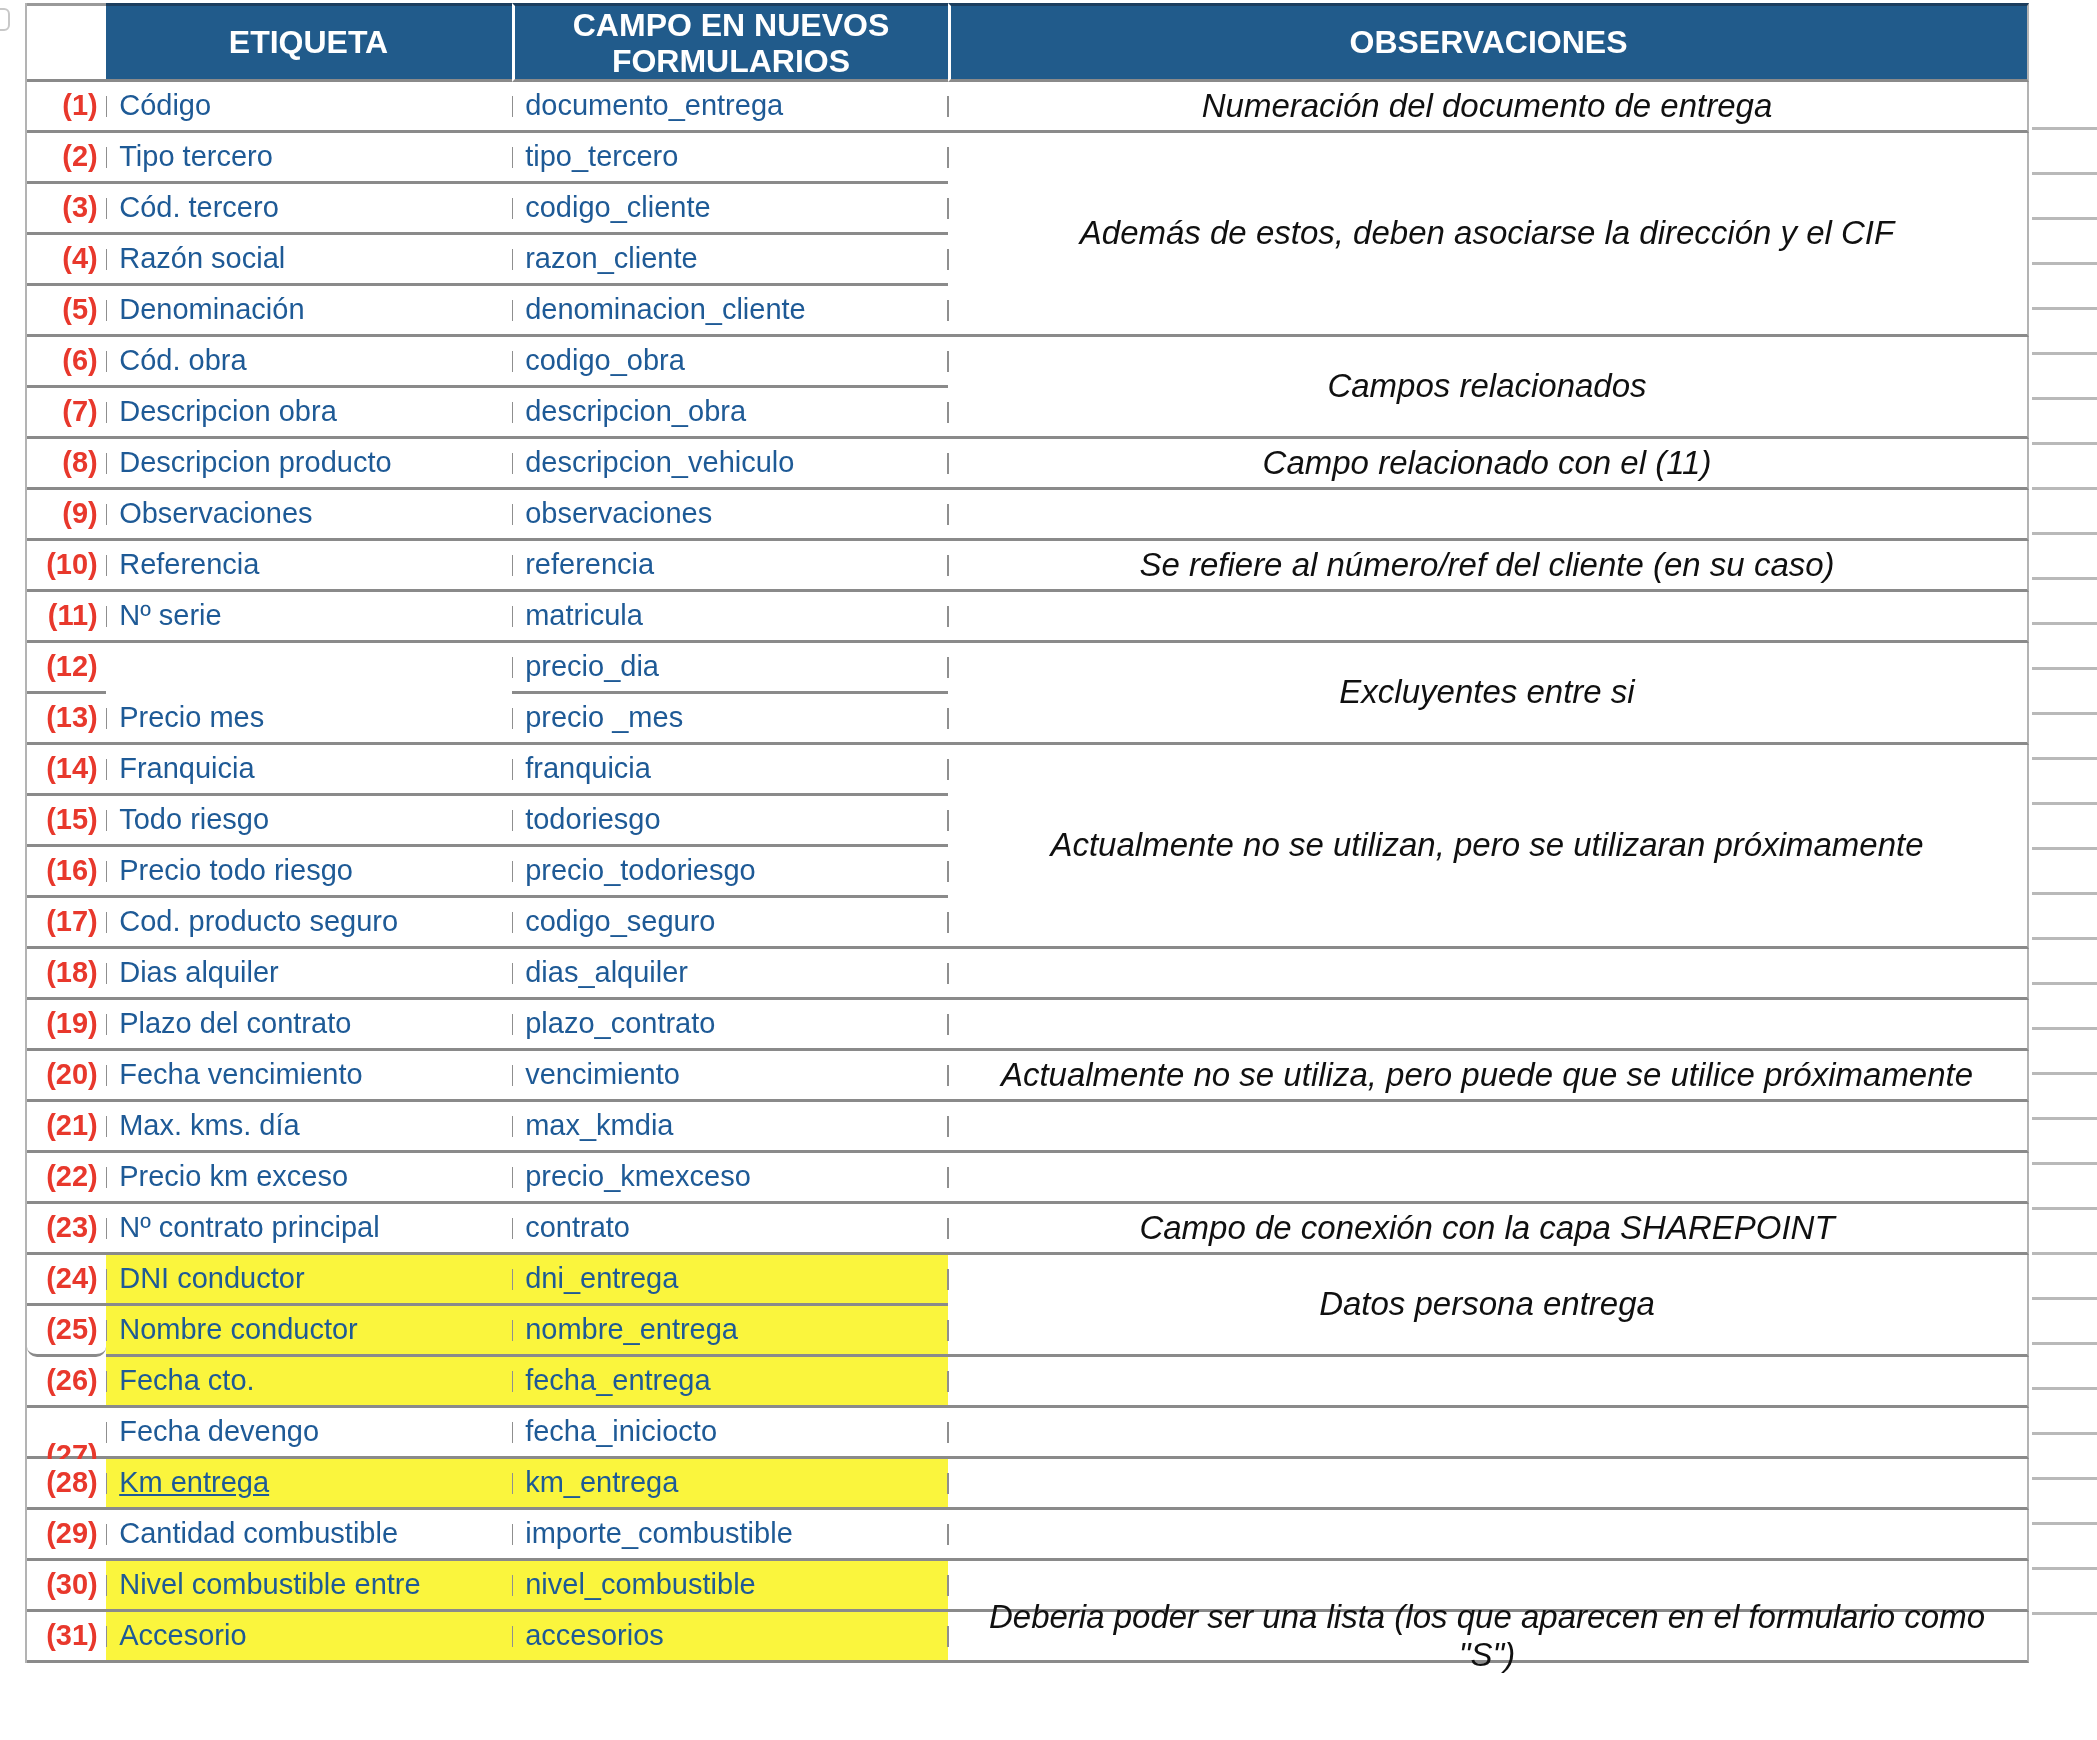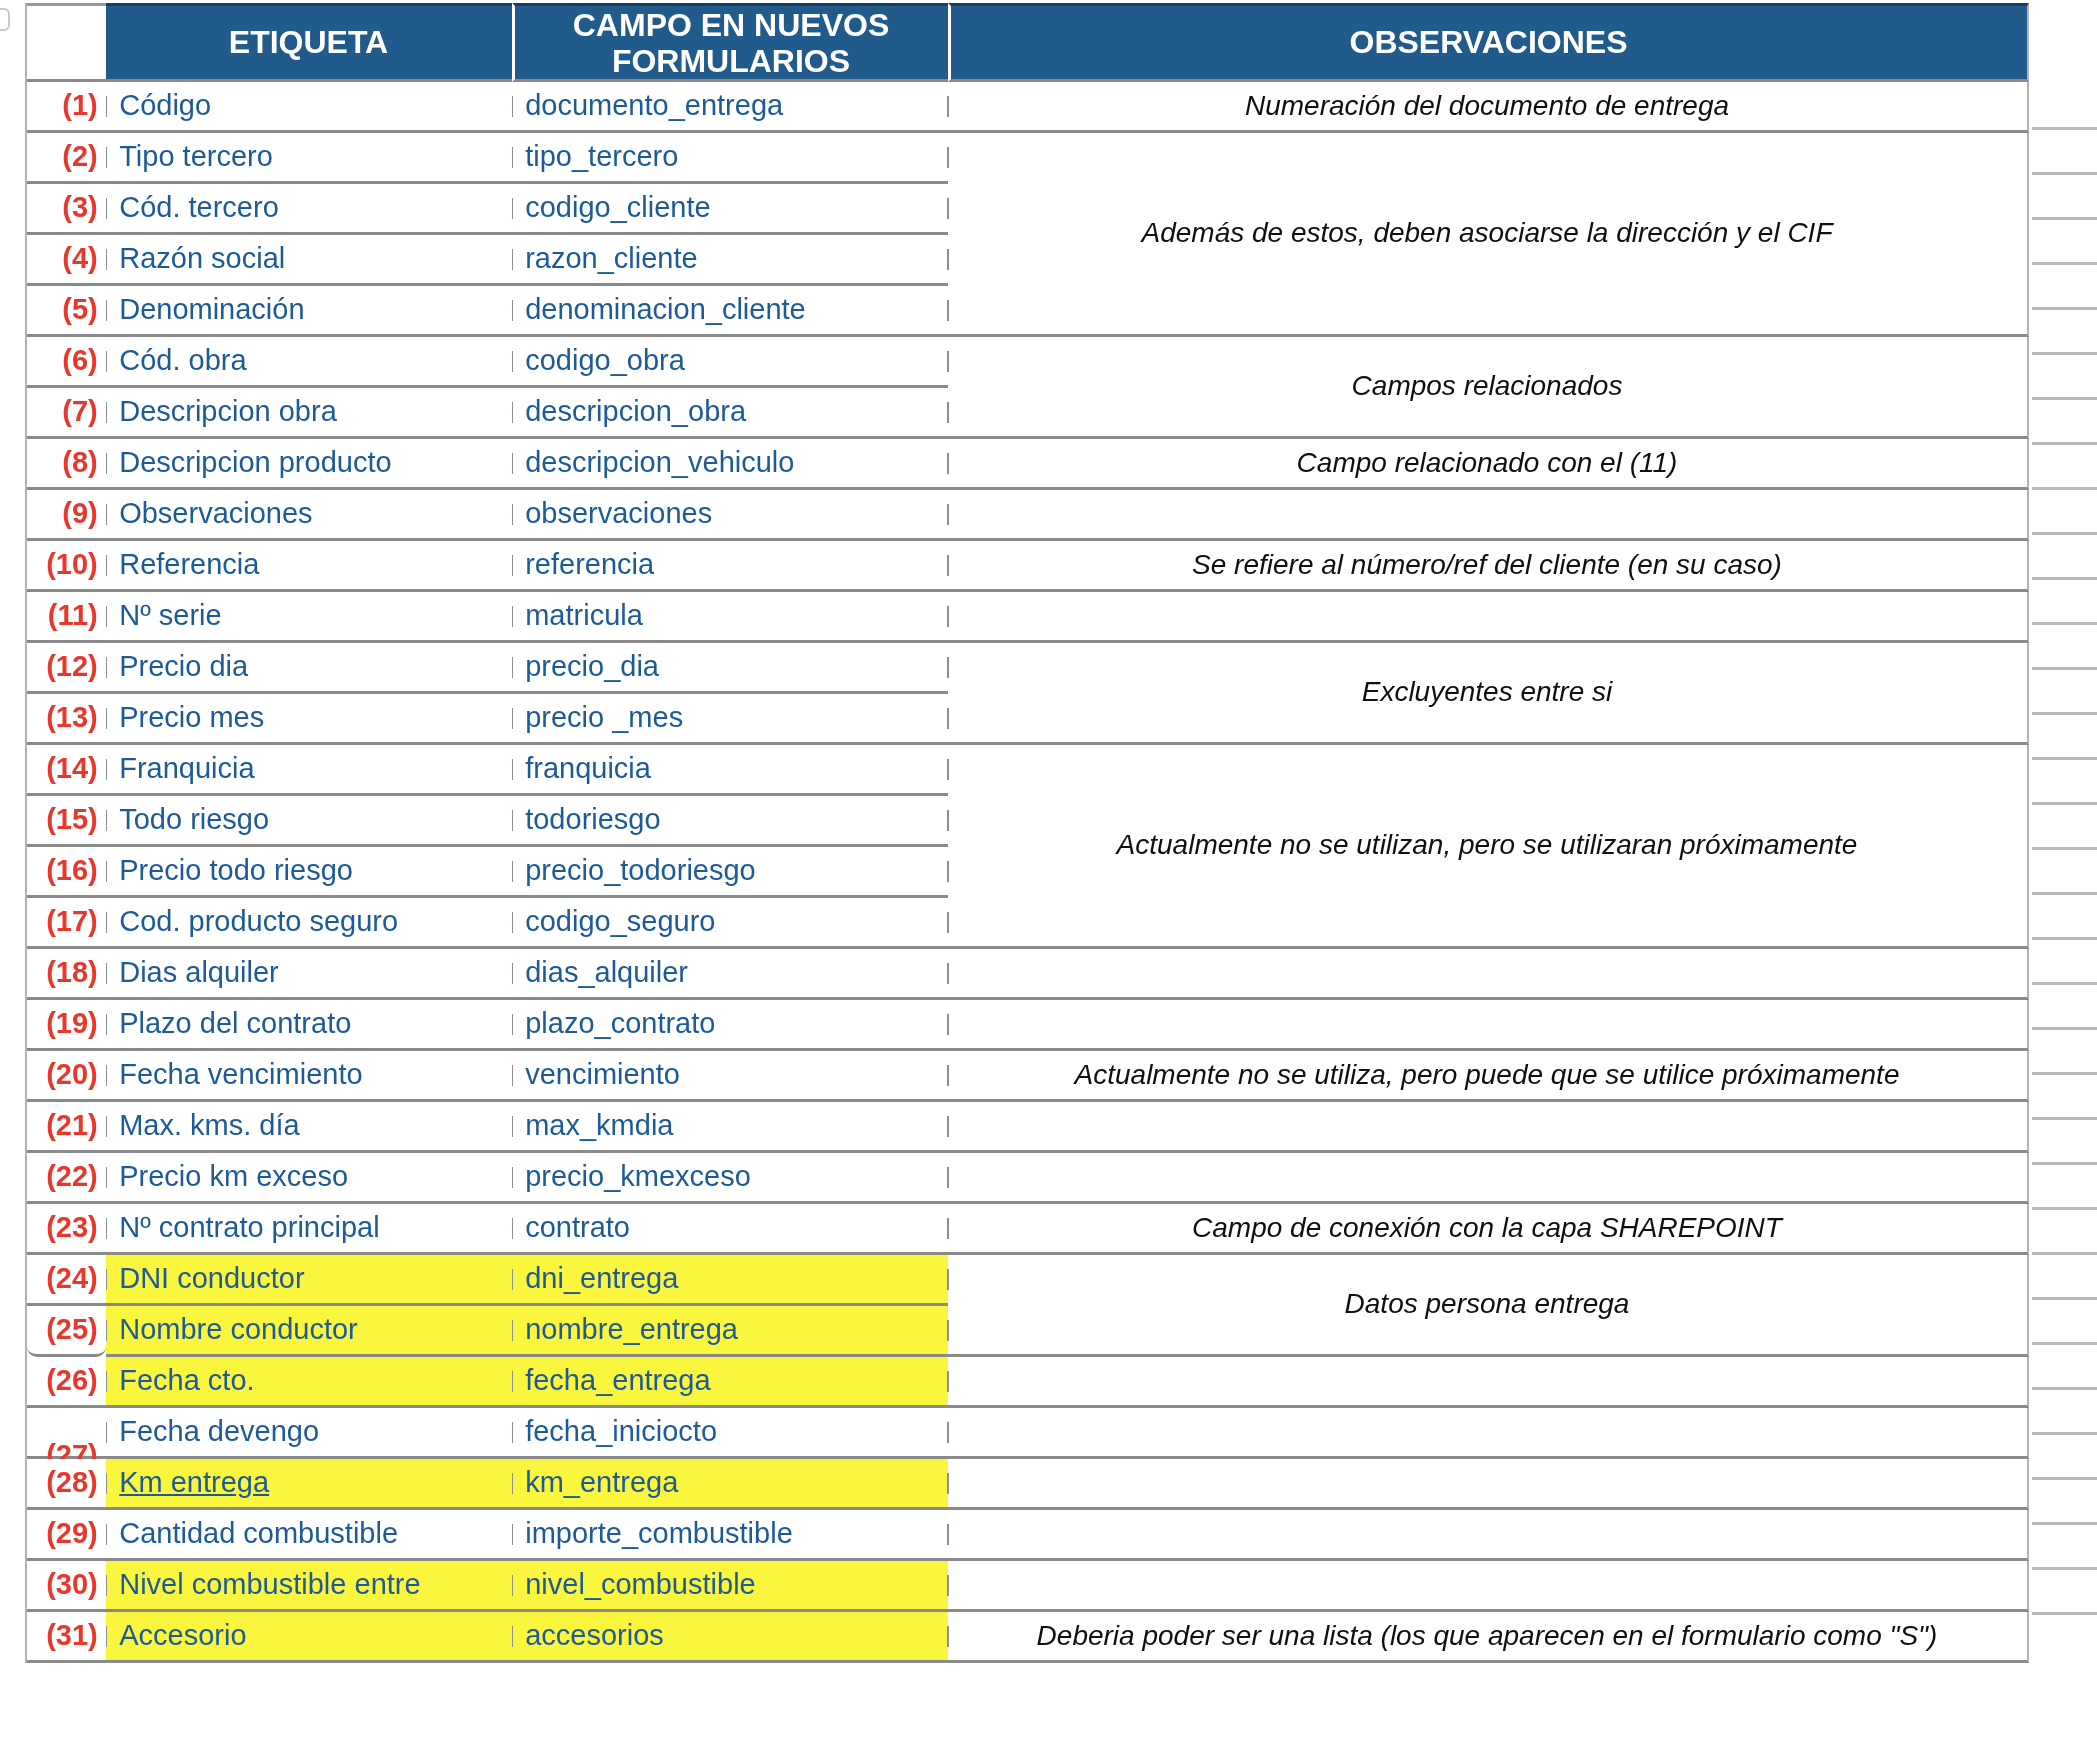--- a/index.html
+++ b/index.html
@@ -46,21 +46,21 @@
   }
   .c1{
     color:var(--number_text);font-weight:bold;font-size:29px;
     justify-content:flex-end;padding-right:7.8px;white-space:nowrap;
   }
   .c2,.c3{
     color:var(--label_text);font-size:29px;
     padding-left:13.7px;white-space:nowrap;overflow:hidden;
   }
   .c4{
-    color:var(--obs_text);font-style:italic;font-size:28px;
+    color:var(--obs_text);font-style:italic;font-size:33px;
     justify-content:center;text-align:center;
     border-right:2.9px solid var(--light_line);
     padding:0 19.6px;
   }
   .hl{background:var(--highlight);}
   
   .c2::before,.c3::before,.c4::before{
     content:"";position:absolute;left:-1px;top:0;height:100%;width:2.9px;
     background:repeating-linear-gradient(to bottom,
       transparent 0 13.7px, var(--dash_line) 13.7px 35px, transparent 35px 51px);
@@ -112,21 +112,20 @@
       <div class="bc c1" style="grid-area: 10 / 1 / span 1;">(9)</div>
       <div class="bc c2" style="grid-area: 10 / 2 / span 1;">Observaciones</div>
       <div class="bc c3" style="grid-area: 10 / 3 / span 1;">observaciones</div>
       <div class="bc c1" style="grid-area: 11 / 1 / span 1;">(10)</div>
       <div class="bc c2" style="grid-area: 11 / 2 / span 1;">Referencia</div>
       <div class="bc c3" style="grid-area: 11 / 3 / span 1;">referencia</div>
       <div class="bc c1" style="grid-area: 12 / 1 / span 1;">(11)</div>
       <div class="bc c2" style="grid-area: 12 / 2 / span 1;">Nº serie</div>
       <div class="bc c3" style="grid-area: 12 / 3 / span 1;">matricula</div>
       <div class="bc c1" style="grid-area: 13 / 1 / span 1;">(12)</div>
-      <div class="bc c2" style="grid-area: 13 / 2 / span 1;">Precio dia</div>
       <div class="bc c3" style="grid-area: 13 / 3 / span 1;">precio_dia</div>
       <div class="bc c1" style="grid-area: 14 / 1 / span 1;">(13)</div>
       <div class="bc c2" style="grid-area: 14 / 2 / span 1;">Precio mes</div>
       <div class="bc c3" style="grid-area: 14 / 3 / span 1;">precio _mes</div>
       <div class="bc c1" style="grid-area: 15 / 1 / span 1;">(14)</div>
       <div class="bc c2" style="grid-area: 15 / 2 / span 1;">Franquicia</div>
       <div class="bc c3" style="grid-area: 15 / 3 / span 1;">franquicia</div>
       <div class="bc c1" style="grid-area: 16 / 1 / span 1;">(15)</div>
       <div class="bc c2" style="grid-area: 16 / 2 / span 1;">Todo riesgo</div>
       <div class="bc c3" style="grid-area: 16 / 3 / span 1;">todoriesgo</div>

